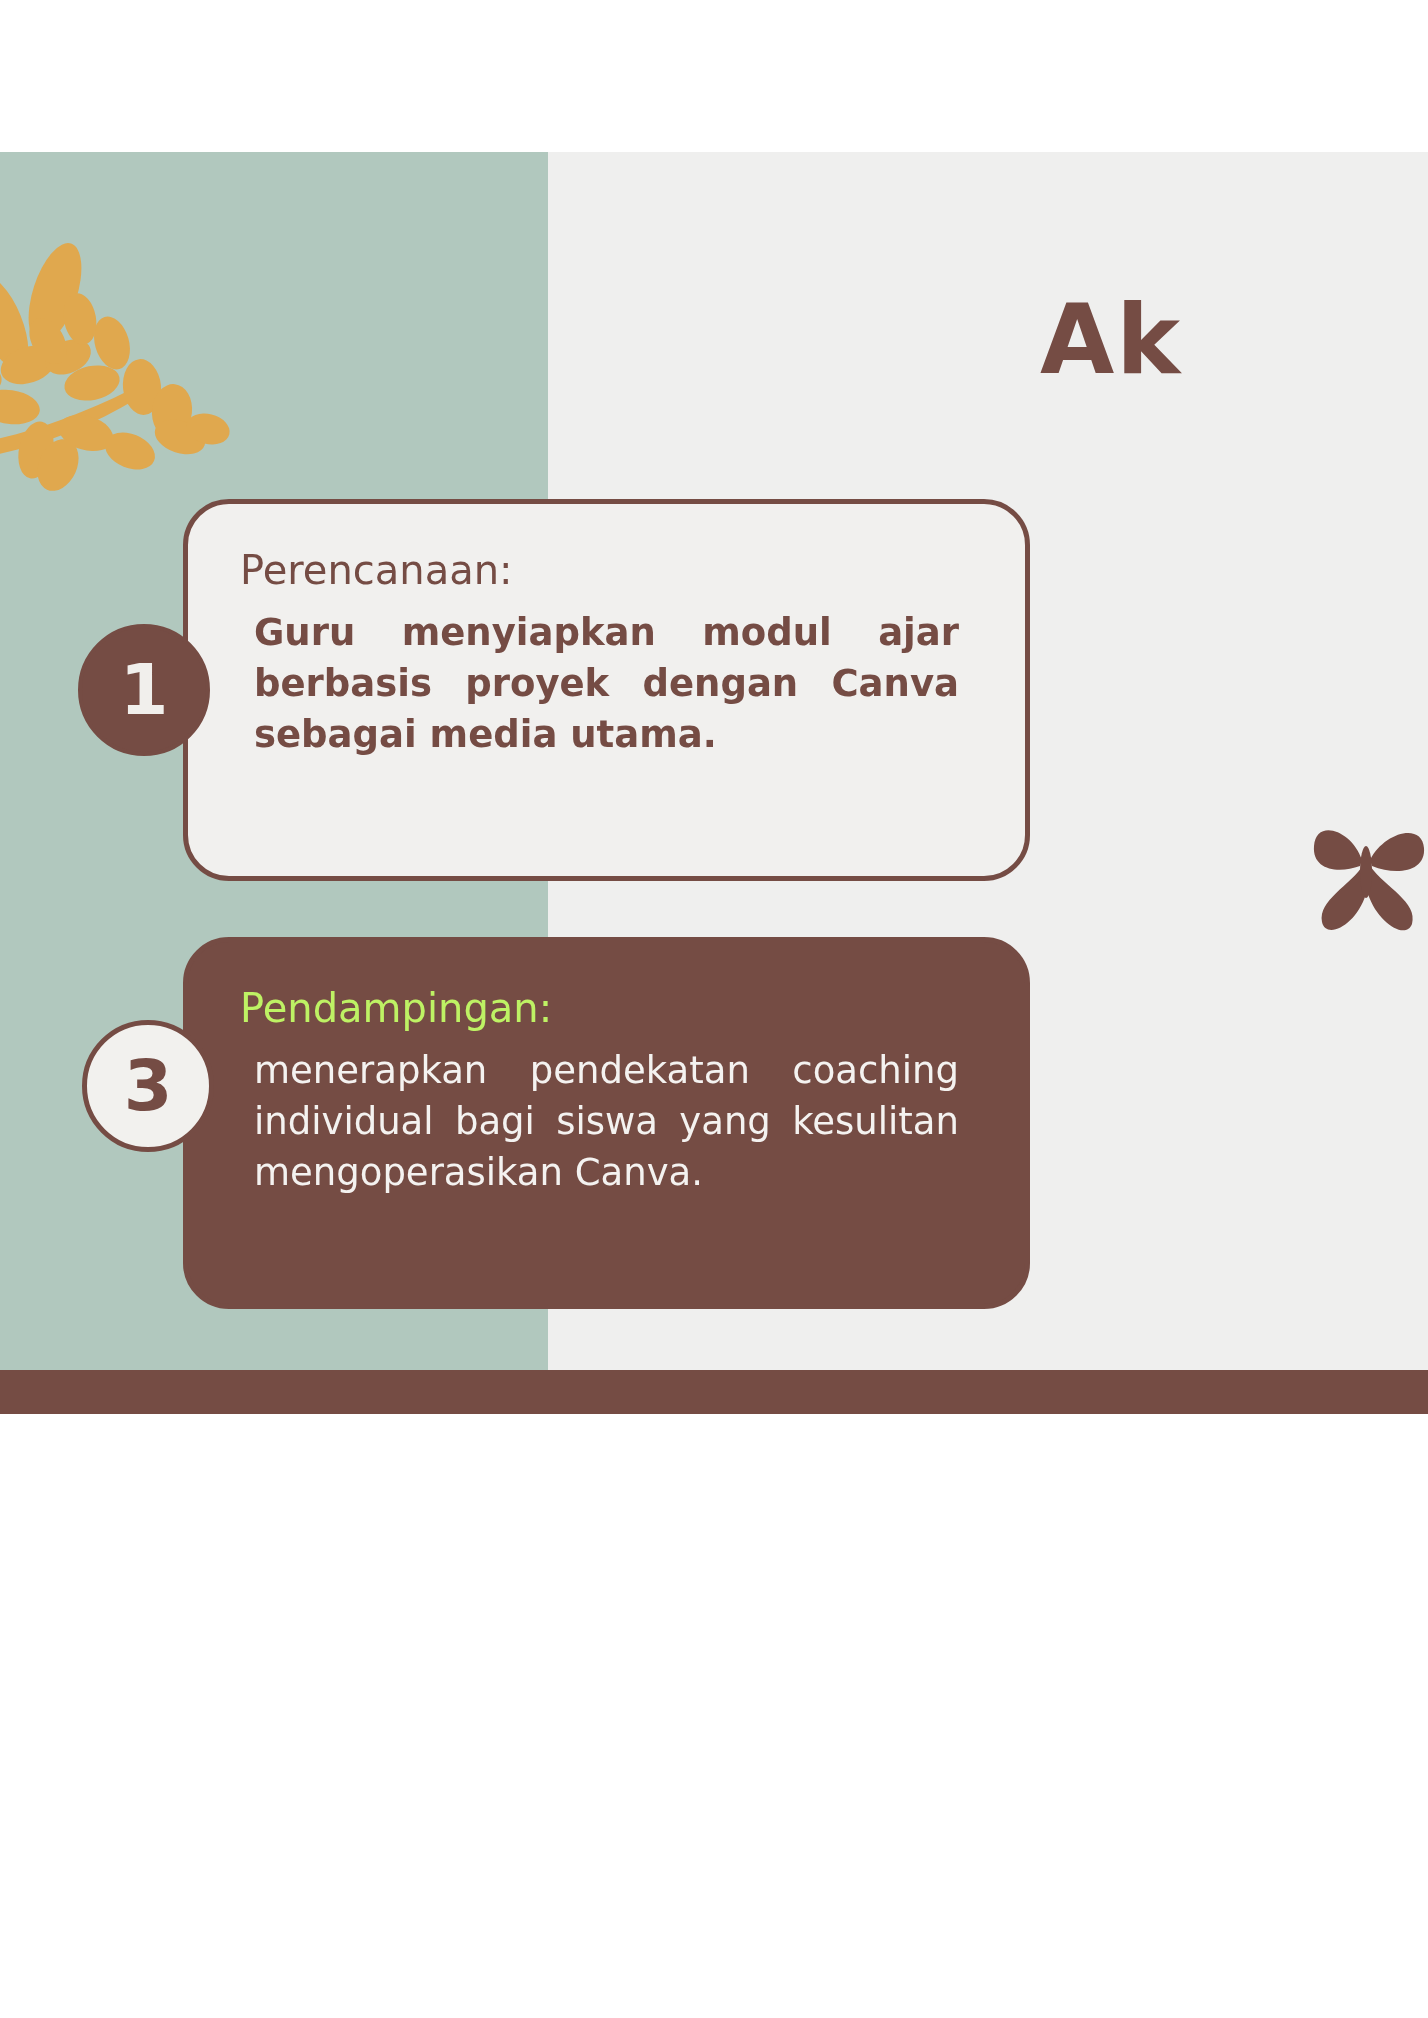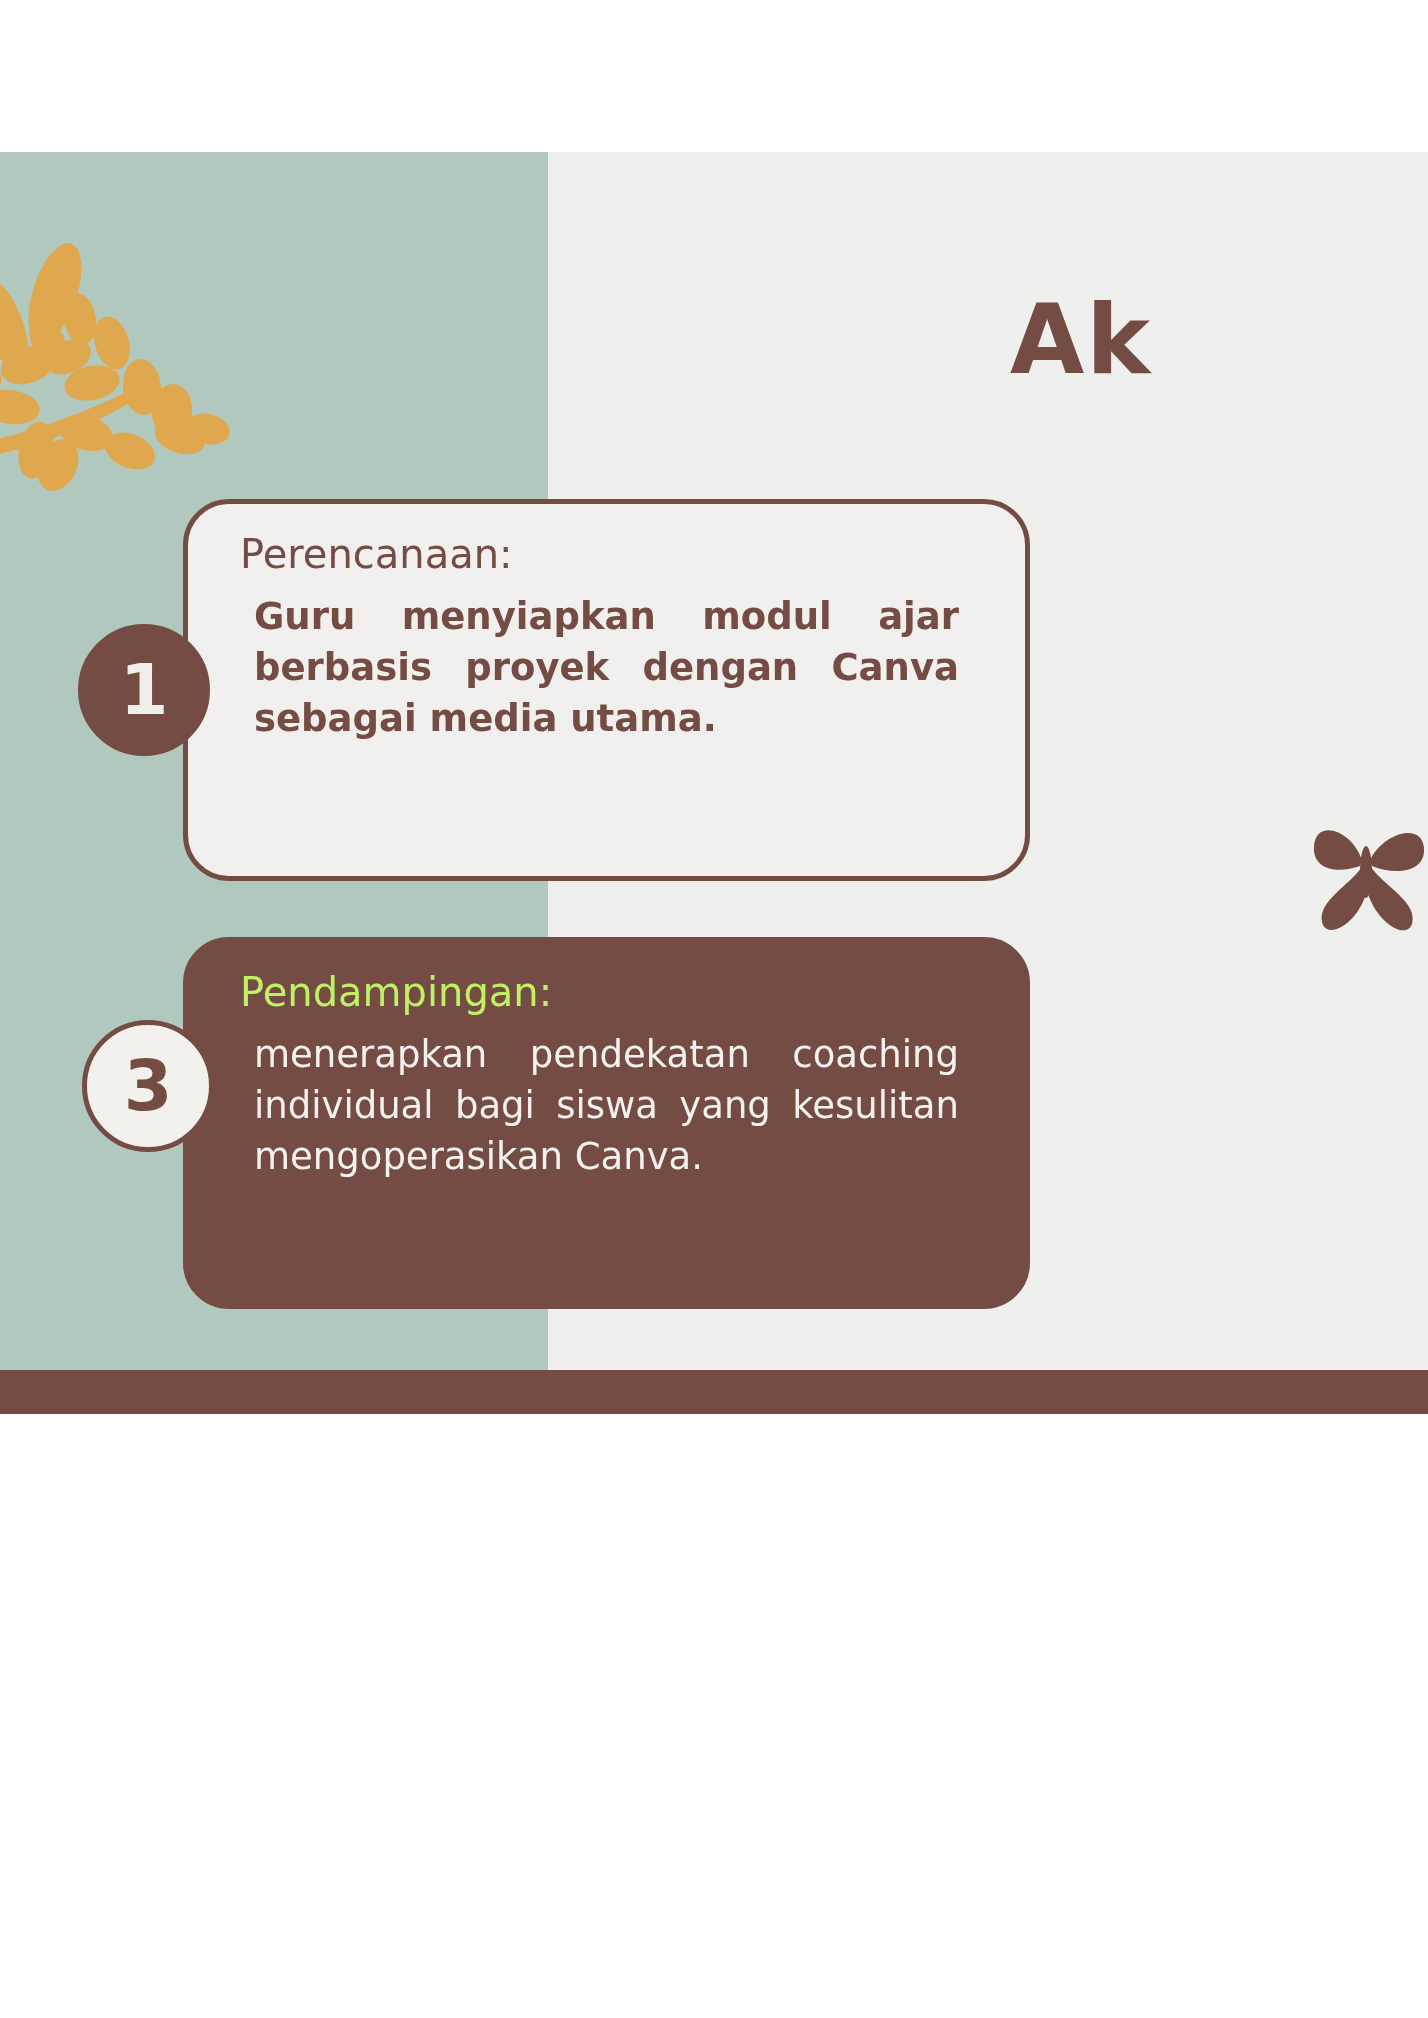--- a/index.html
+++ b/index.html
@@ -85,21 +85,21 @@
     right: 0px;
     top: 790px;
     width: 120px;
     height: 150px;
     pointer-events: none;
   }
 
   
   .headline {
     position: absolute;
-    left: 1010px;
+    left: 1040px;
     top: 288px;
     font-family: "DejaVu Sans", sans-serif;
     font-size: 96px;
     font-weight: 700;
     color: #754C44;
     letter-spacing: 2px;
     white-space: nowrap;
     line-height: 1.1;
   }
 
@@ -123,21 +123,21 @@
     left: 183px;
     top: 937px;
     width: 847px;
     height: 372px;
     background: #754C44;
     border: 5px solid #754C44;
     border-radius: 46px;
   }
 
   .card-inner {
-    padding: 28px 52px 0 52px;
+    padding: 44px 52px 0 52px;
   }
 
   .card-title {
     font-size: 40px;
     font-weight: 400;
     line-height: 1.12;
     margin: 0 0 2px 0;
   }
   .card-body {
     font-size: 37px;

